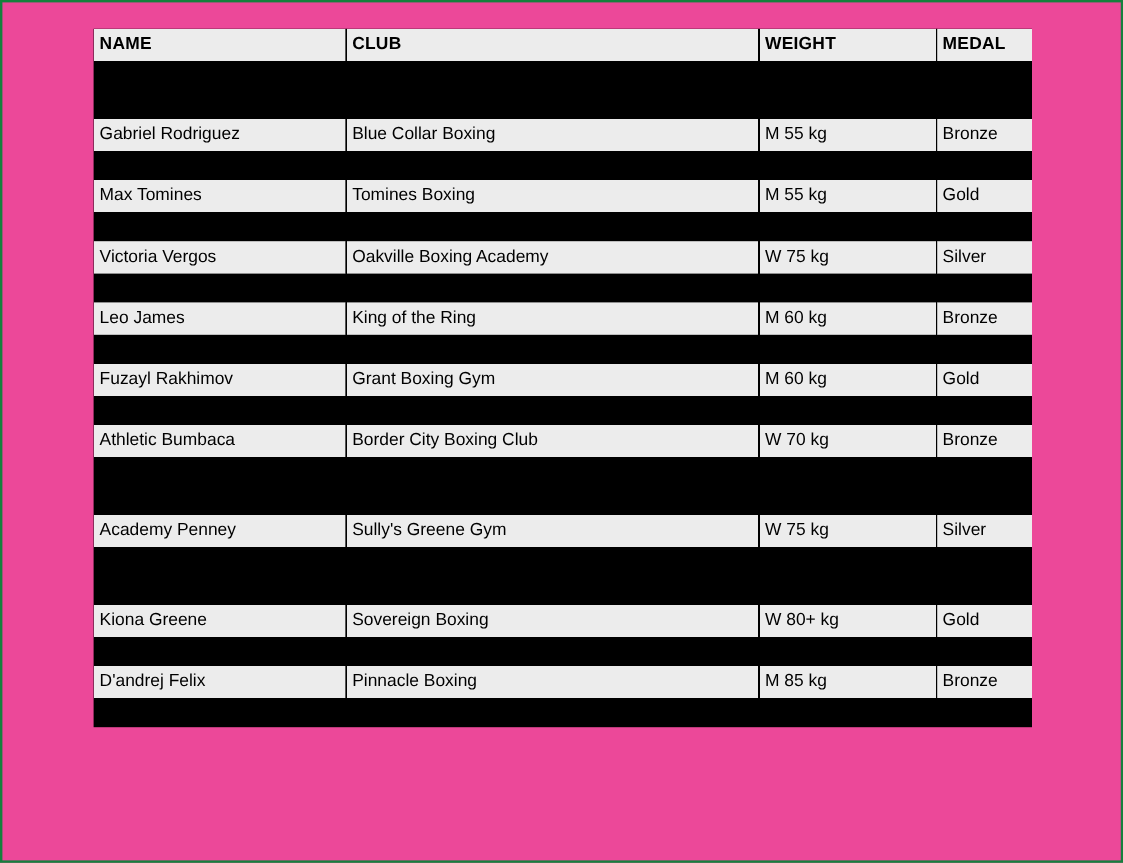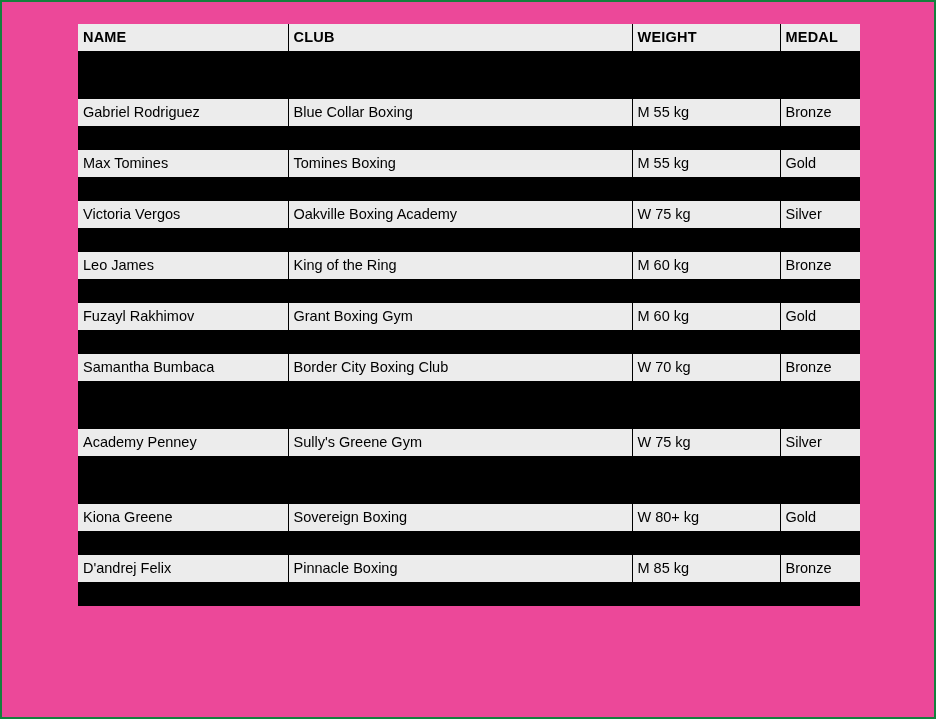--- a/index.html
+++ b/index.html
@@ -150,21 +150,21 @@
           <td>Fuzayl Rakhimov</td>
           <td>Grant Boxing Gym</td>
           <td>M 60 kg</td>
           <td>Gold</td>
         </tr>
 
         <tr class="spacer">
             <td colspan="4"></td>
           </tr>
         <tr class="data">
-          <td>Samantha Bumbaca</td>
+          <td>Athletic Bumbaca</td>
           <td>Border City Boxing Club</td>
           <td>W 70 kg</td>
           <td>Bronze</td>
         </tr>
 
         <tr class="spacer">
             <td colspan="4"></td>
           </tr>
 
         <tr class="spacer">

